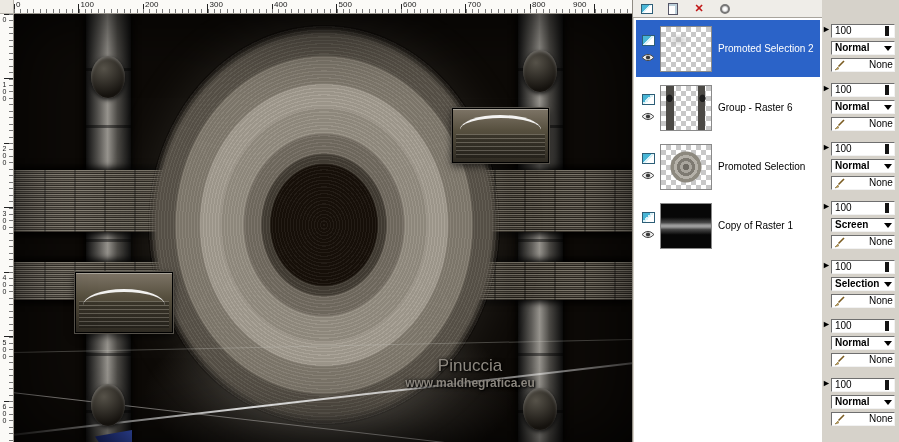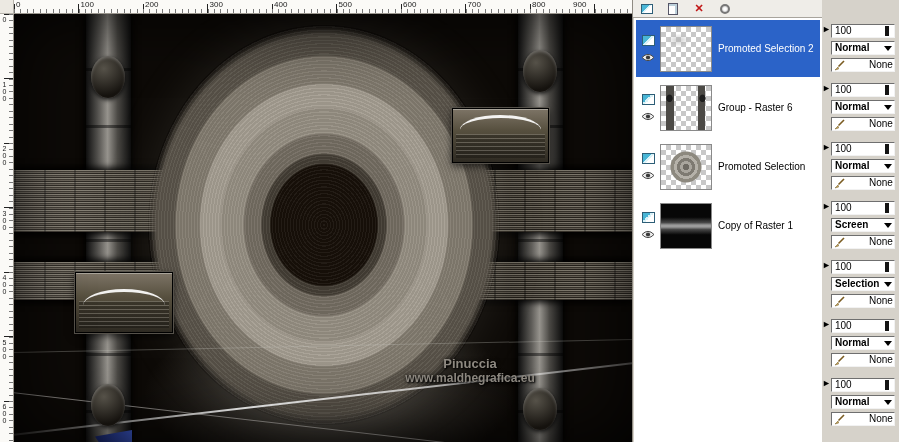--- a/index.html
+++ b/index.html
@@ -70,21 +70,21 @@
     background:repeating-linear-gradient(180deg,rgba(255,255,255,.16) 0 1px,rgba(0,0,0,.28) 1px 4px);}
   .pline{position:absolute;transform-origin:left center;}
   #line-a{left:-10px;top:421px;width:680px;height:2px;transform:rotate(-6.6deg);
     background:linear-gradient(90deg,rgba(255,255,255,.15),#ffffff 35%,rgba(255,255,255,.25));}
   #line-b{left:-10px;top:377px;width:660px;height:1px;transform:rotate(6.6deg);background:rgba(225,223,218,.55);}
   #line-c{left:0;top:338px;width:618px;height:1px;transform:rotate(-1.2deg);background:rgba(200,198,192,.30);}
   #blue-wedge{position:absolute;left:81px;top:416px;width:37px;height:12px;
     background:linear-gradient(90deg,#17256b,#3a55c0);clip-path:polygon(0 55%,100% 0,100% 100%,10% 100%);}
   #watermark{position:absolute;left:336px;top:342px;width:240px;text-align:center;color:#8f8a82;
     text-shadow:1px 1px 2px #000,0 0 4px rgba(0,0,0,.8);}
-  #wm1{font-weight:bold;font-size:13px;}
+  #wm1{font-weight:normal;font-size:17px;}
   #wm2{font-weight:bold;font-size:12px;}
 
   
   #lpanel{position:absolute;left:632px;top:0;width:190px;height:442px;background:#d6d2ca;
     border-left:1px solid #8f8b83;box-sizing:border-box;}
   #ltoolbar{position:absolute;left:0;top:0;width:189px;height:18px;background:#efede8;
     border-bottom:1px solid #a8a49c;box-sizing:border-box;display:flex;align-items:center;gap:8px;padding-left:5px;}
   .tbtn{display:inline-flex;align-items:center;justify-content:center;width:18px;height:14px;cursor:default;}
   .ic-layers{width:12px;height:10px;box-sizing:border-box;border:1px solid #2d5e77;
     background:linear-gradient(135deg,#49b6d6 0 40%,#d9f2f8 40% 55%,#fff 55%);}

